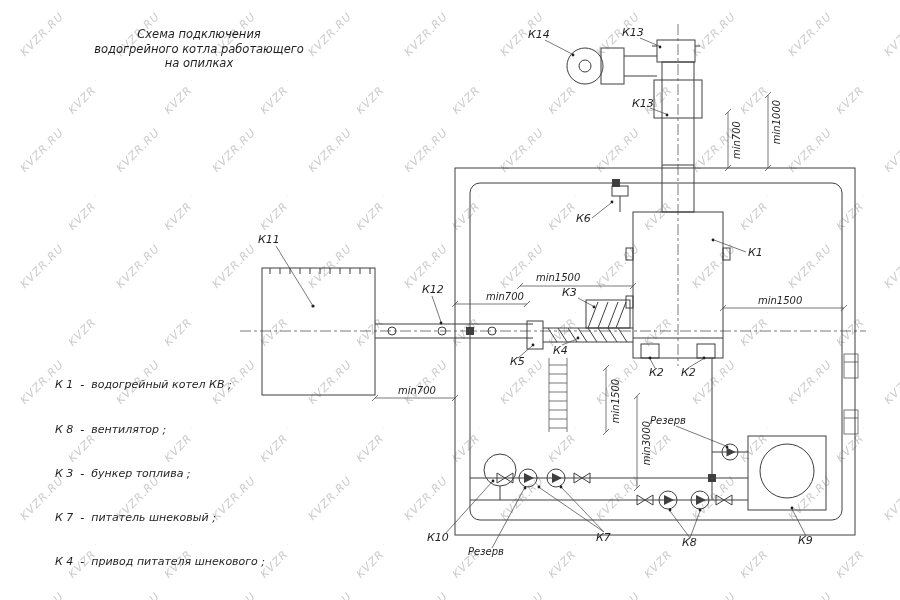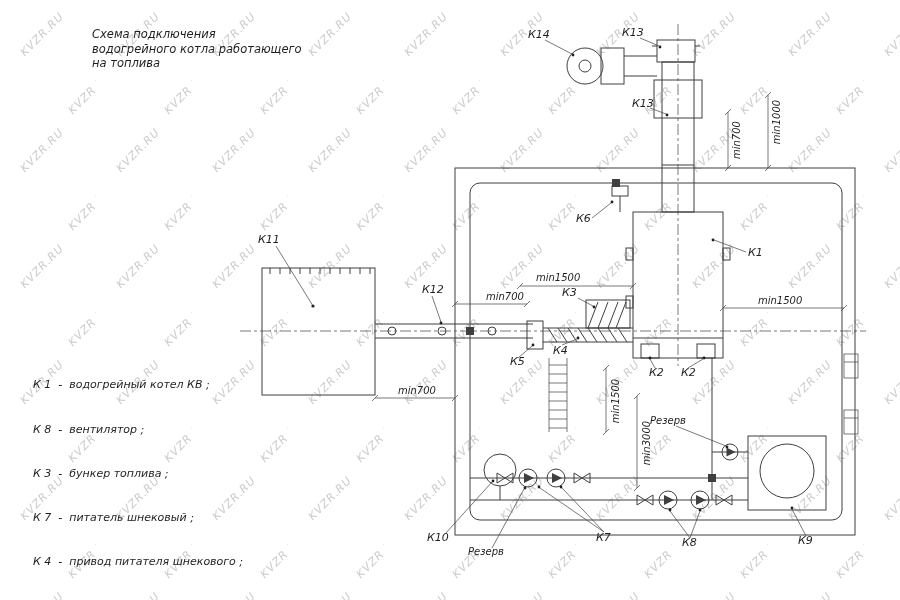--- a/index.html
+++ b/index.html
@@ -4,28 +4,28 @@
 <style>
   * { margin:0; padding:0; box-sizing:border-box; }
   html,body { background:#ffffff; }
   .page {
     position:relative; width:900px; height:600px; background:#ffffff;
     overflow:hidden; font-family:"DejaVu Sans", sans-serif; color:#1f1f1f;
   }
   .wm-layer, .diagram { position:absolute; left:0; top:0; }
   .wm-text { font:italic 11px "DejaVu Sans", sans-serif; fill:#cbcbcb; letter-spacing:1px; }
   .title {
-    position:absolute; left:92px; top:27px; width:214px; 
+    position:absolute; left:92px; top:27px; width:214px; text-align:center;
     font-style:italic; font-size:11.5px; line-height:14.5px;
   }
   .legend {
     position:absolute; left:33px; top:349px;
     font-style:italic; font-size:11px; line-height:14.7px; white-space:pre;
   }
-  .legend-row { height:14.7px; }
+  .legend-row { height:14.7px;margin-left:22px; }
   
   .ln   { stroke:#3f3f3f; stroke-width:1; fill:none; }
   .thin { stroke-width:0.7; }
   .ldr  { stroke:#3f3f3f; stroke-width:0.7; fill:none; }
   .dashdot { stroke-dasharray:11 3 3 3; stroke-width:0.7; }
   .blk { fill:#3f3f3f; stroke:none; }
   .dot { fill:#1f1f1f; stroke:none; }
   .lbl { font:italic 11px "DejaVu Sans", sans-serif; fill:#1f1f1f; stroke:none; }
   .dim { font:italic 10px "DejaVu Sans", sans-serif; fill:#1f1f1f; stroke:none; }
 </style>
@@ -40,21 +40,21 @@
         <text x="12" y="42" transform="rotate(-45 36 34)" class="wm-text">KVZR.RU</text>
         <text x="60" y="100" transform="rotate(-45 84 92)" class="wm-text">KVZR.RU</text>
       </pattern>
     </defs>
     <rect width="900" height="600" fill="url(#wm)"></rect>
   </svg>
 
   <div class="title">
     <div>Схема подключения</div>
     <div>водогрейного котла работающего</div>
-    <div>на топлива</div>
+    <div>на опилках</div>
   </div>
 
   <div class="legend">
     <div class="legend-row">К 1  -  водогрейный котел КВ ;</div>
     <div class="legend-row">К 8  -  вентилятор ;</div>
     <div class="legend-row">К 3  -  бункер топлива ;</div>
     <div class="legend-row">К 7  -  питатель шнековый ;</div>
     <div class="legend-row">К 4  -  привод питателя шнекового ;</div>
     <div class="legend-row">К 6  -  клапан предохранительный ;</div>
     

